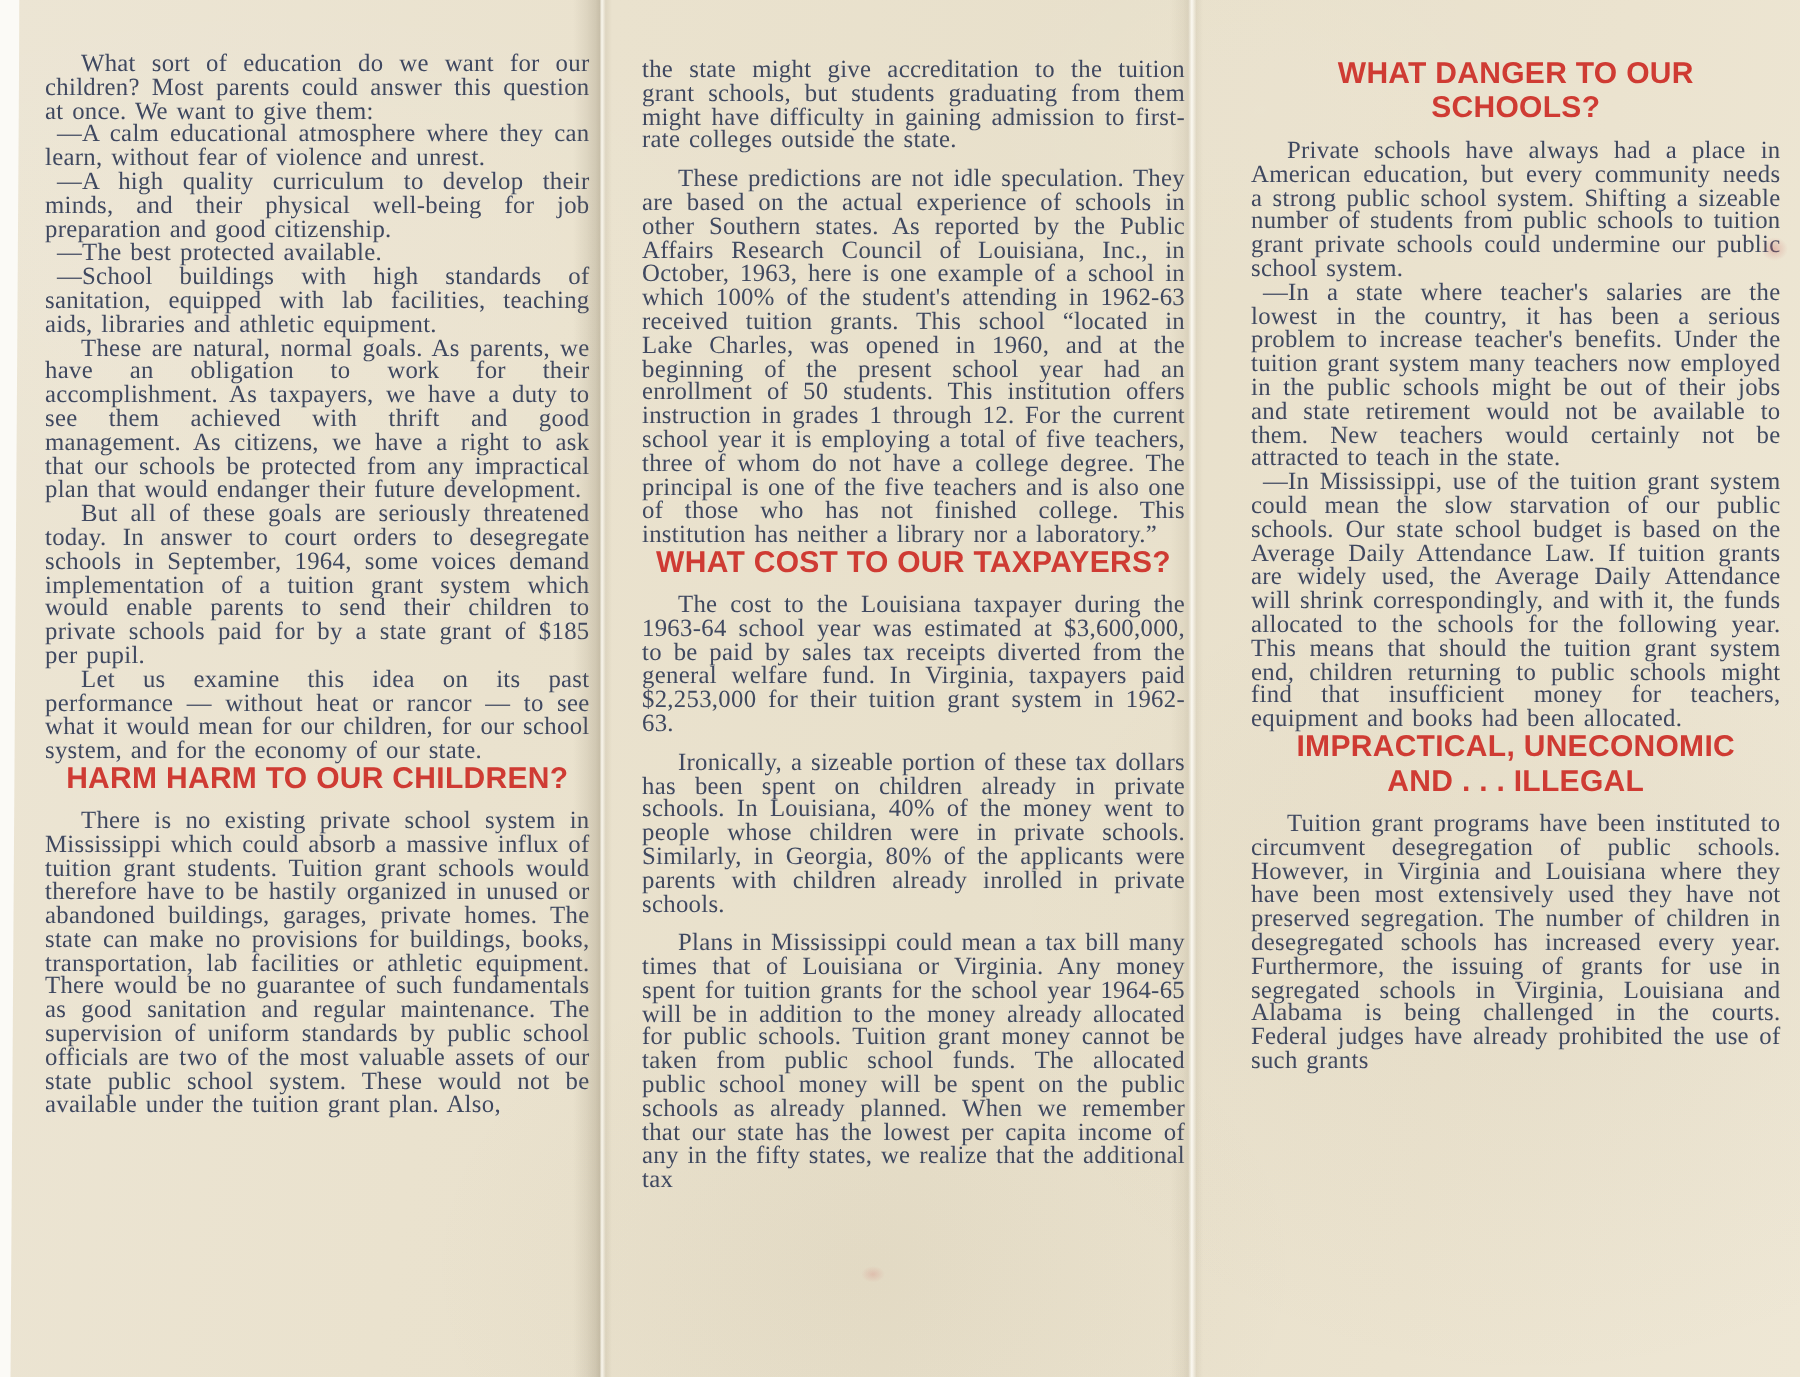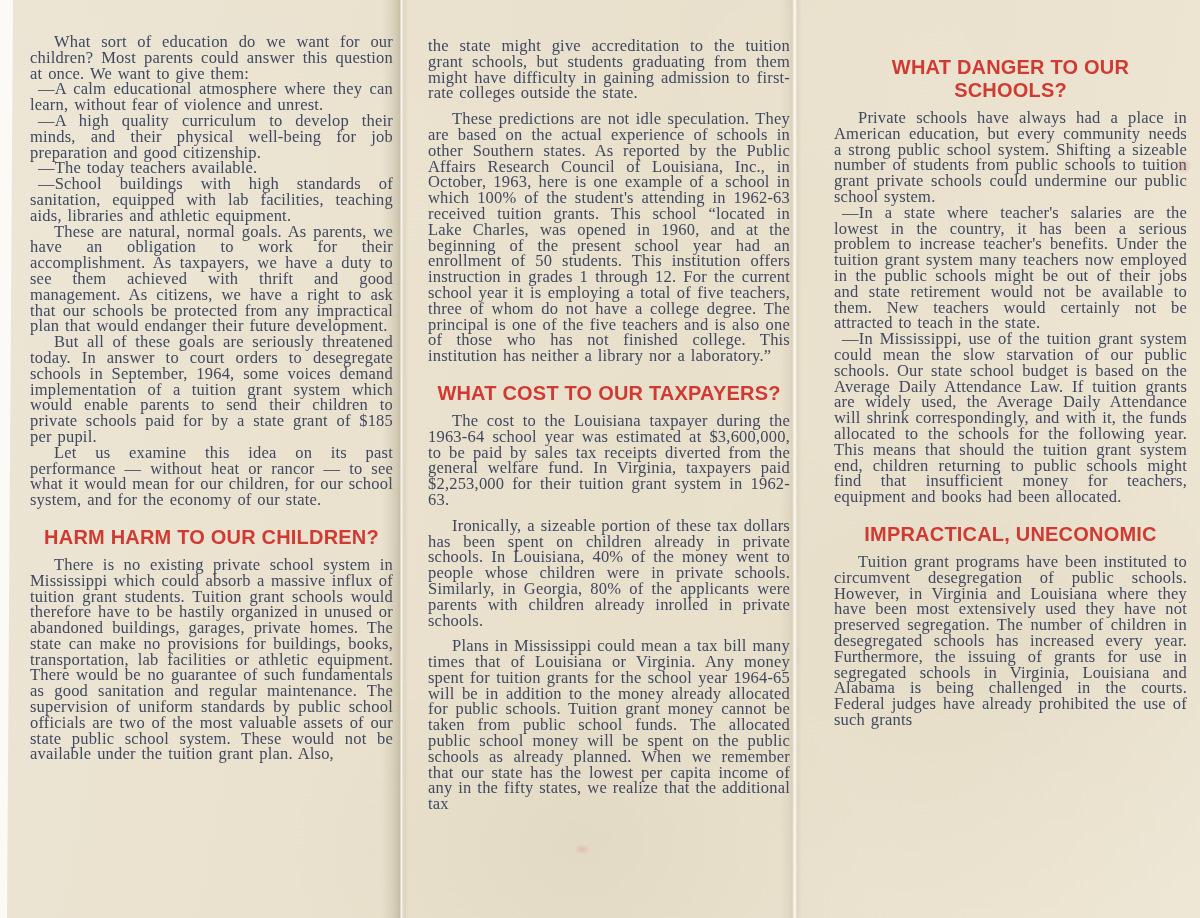--- a/index.html
+++ b/index.html
@@ -23,21 +23,21 @@
     margin:0;text-indent:24px;
     font-size:16.5px;line-height:15.8px;
     letter-spacing:0.2px;word-spacing:1.5px;
   }
   .para.dash{text-indent:8px;}
   .para.cont{text-indent:0;}
   .para.gap{margin-top:10px;}
   .heading{
     font-family:"Liberation Sans", sans-serif;font-weight:700;
     font-size:20px;line-height:23px;color:#cf3b33;
-    text-align:center;margin:18px 0 8px;letter-spacing:0.2px;
+    text-align:center;margin:0 0 8px;letter-spacing:0.2px;
   }
   .fold-1{position:absolute;top:0;bottom:0;left:382px;width:26px;pointer-events:none;background:
     linear-gradient(90deg, rgba(110,98,72,0) 0%, rgba(110,98,72,0.10) 35%, rgba(110,98,72,0.20) 58%,
     rgba(110,98,72,0.28) 68%, rgba(252,250,242,0.85) 74%, rgba(110,98,72,0.10) 84%, rgba(110,98,72,0) 100%);}
   .fold-2{position:absolute;top:0;bottom:0;left:780px;width:22px;pointer-events:none;background:
     linear-gradient(90deg, rgba(110,98,72,0) 0%, rgba(110,98,72,0.07) 40%, rgba(110,98,72,0.12) 55%,
     rgba(253,251,244,0.9) 66%, rgba(110,98,72,0.08) 80%, rgba(110,98,72,0) 100%);}
   .scan-edge{position:absolute;left:0;top:0;bottom:0;width:14px;background:#fbfaf6;
     clip-path:polygon(0 0, 13px 0, 7px 100%, 0 100%);}
   .smudge-a{position:absolute;left:1174px;top:158px;width:18px;height:16px;background:
@@ -48,21 +48,21 @@
 </head>
 <body>
 
 <div class="page">
   <div class="texture"></div>
 
   <div class="col col-1">
       <p class="para">What sort of education do we want for our children? Most parents could answer this question at once. We want to give them:</p>
       <p class="para dash">—A calm educational atmosphere where they can learn, without fear of violence and unrest.</p>
       <p class="para dash">—A high quality curriculum to develop their minds, and their physical well-being for job preparation and good citizenship.</p>
-      <p class="para dash">—The today teachers available.</p>
+      <p class="para dash">—The best protected available.</p>
       <p class="para dash">—School buildings with high standards of sanitation, equipped with lab facilities, teaching aids, libraries and athletic equipment.</p>
       <p class="para">These are natural, normal goals. As parents, we have an obligation to work for their accomplishment. As taxpayers, we have a duty to see them achieved with thrift and good management. As citizens, we have a right to ask that our schools be protected from any impractical plan that would endanger their future development.</p>
       <p class="para">But all of these goals are seriously threatened today. In answer to court orders to desegregate schools in September, 1964, some voices demand implementation of a tuition grant system which would enable parents to send their children to private schools paid for by a state grant of $185 per pupil.</p>
       <p class="para">Let us examine this idea on its past performance — without heat or rancor — to see what it would mean for our children, for our school system, and for the economy of our state.</p>
       <div class="heading">HARM HARM TO OUR CHILDREN?</div>
       <p class="para">There is no existing private school system in Mississippi which could absorb a massive influx of tuition grant students. Tuition grant schools would therefore have to be hastily organized in unused or abandoned buildings, garages, private homes. The state can make no provisions for buildings, books, transportation, lab facilities or athletic equipment. There would be no guarantee of such fundamentals as good sanitation and regular maintenance. The supervision of uniform standards by public school officials are two of the most valuable assets of our state public school system. These would not be available under the tuition grant plan. Also,</p>
     </div>
   <div class="col col-2">
       <p class="para cont">the state might give accreditation to the tuition grant schools, but students graduating from them might have difficulty in gaining admission to first-rate colleges outside the state.</p>
       <p class="para gap">These predictions are not idle speculation. They are based on the actual experience of schools in other Southern states. As reported by the Public Affairs Research Council of Louisiana, Inc., in October, 1963, here is one example of a school in which 100% of the student's attending in 1962-63 received tuition grants. This school “located in Lake Charles, was opened in 1960, and at the beginning of the present school year had an enrollment of 50 students. This institution offers instruction in grades 1 through 12. For the current school year it is employing a total of five teachers, three of whom do not have a college degree. The principal is one of the five teachers and is also one of those who has not finished college. This institution has neither a library nor a laboratory.”</p>
@@ -71,20 +71,21 @@
       <p class="para gap">Ironically, a sizeable portion of these tax dollars has been spent on children already in private schools. In Louisiana, 40% of the money went to people whose children were in private schools. Similarly, in Georgia, 80% of the applicants were parents with children already inrolled in private schools.</p>
       <p class="para gap">Plans in Mississippi could mean a tax bill many times that of Louisiana or Virginia. Any money spent for tuition grants for the school year 1964-65 will be in addition to the money already allocated for public schools. Tuition grant money cannot be taken from public school funds. The allocated public school money will be spent on the public schools as already planned. When we remember that our state has the lowest per capita income of any in the fifty states, we realize that the additional tax</p>
     </div>
   <div class="col col-3">
       <div class="heading">WHAT DANGER TO OUR SCHOOLS?</div>
       <p class="para">Private schools have always had a place in American education, but every community needs a strong public school system. Shifting a sizeable number of students from public schools to tuition grant private schools could undermine our public school system.</p>
       <p class="para dash">—In a state where teacher's salaries are the lowest in the country, it has been a serious problem to increase teacher's benefits. Under the tuition grant system many teachers now employed in the public schools might be out of their jobs and state retirement would not be available to them. New teachers would certainly not be attracted to teach in the state.</p>
       <p class="para dash">—In Mississippi, use of the tuition grant system could mean the slow starvation of our public schools. Our state school budget is based on the Average Daily Attendance Law. If tuition grants are widely used, the Average Daily Attendance will shrink correspondingly, and with it, the funds allocated to the schools for the following year. This means that should the tuition grant system end, children returning to public schools might find that insufficient money for teachers, equipment and books had been allocated.</p>
       <div class="heading">
         <div>IMPRACTICAL, UNECONOMIC</div>
+        <div>AND . . . ILLEGAL</div>
       </div>
       <p class="para">Tuition grant programs have been instituted to circumvent desegregation of public schools. However, in Virginia and Louisiana where they have been most extensively used they have not preserved segregation. The number of children in desegregated schools has increased every year. Furthermore, the issuing of grants for use in segregated schools in Virginia, Louisiana and Alabama is being challenged in the courts. Federal judges have already prohibited the use of such grants</p>
     </div>
 
   <div class="fold-1"></div>
   <div class="fold-2"></div>
   <div class="scan-edge"></div>
   <div class="smudge-a"></div>
   <div class="smudge-b"></div>
 </div>

